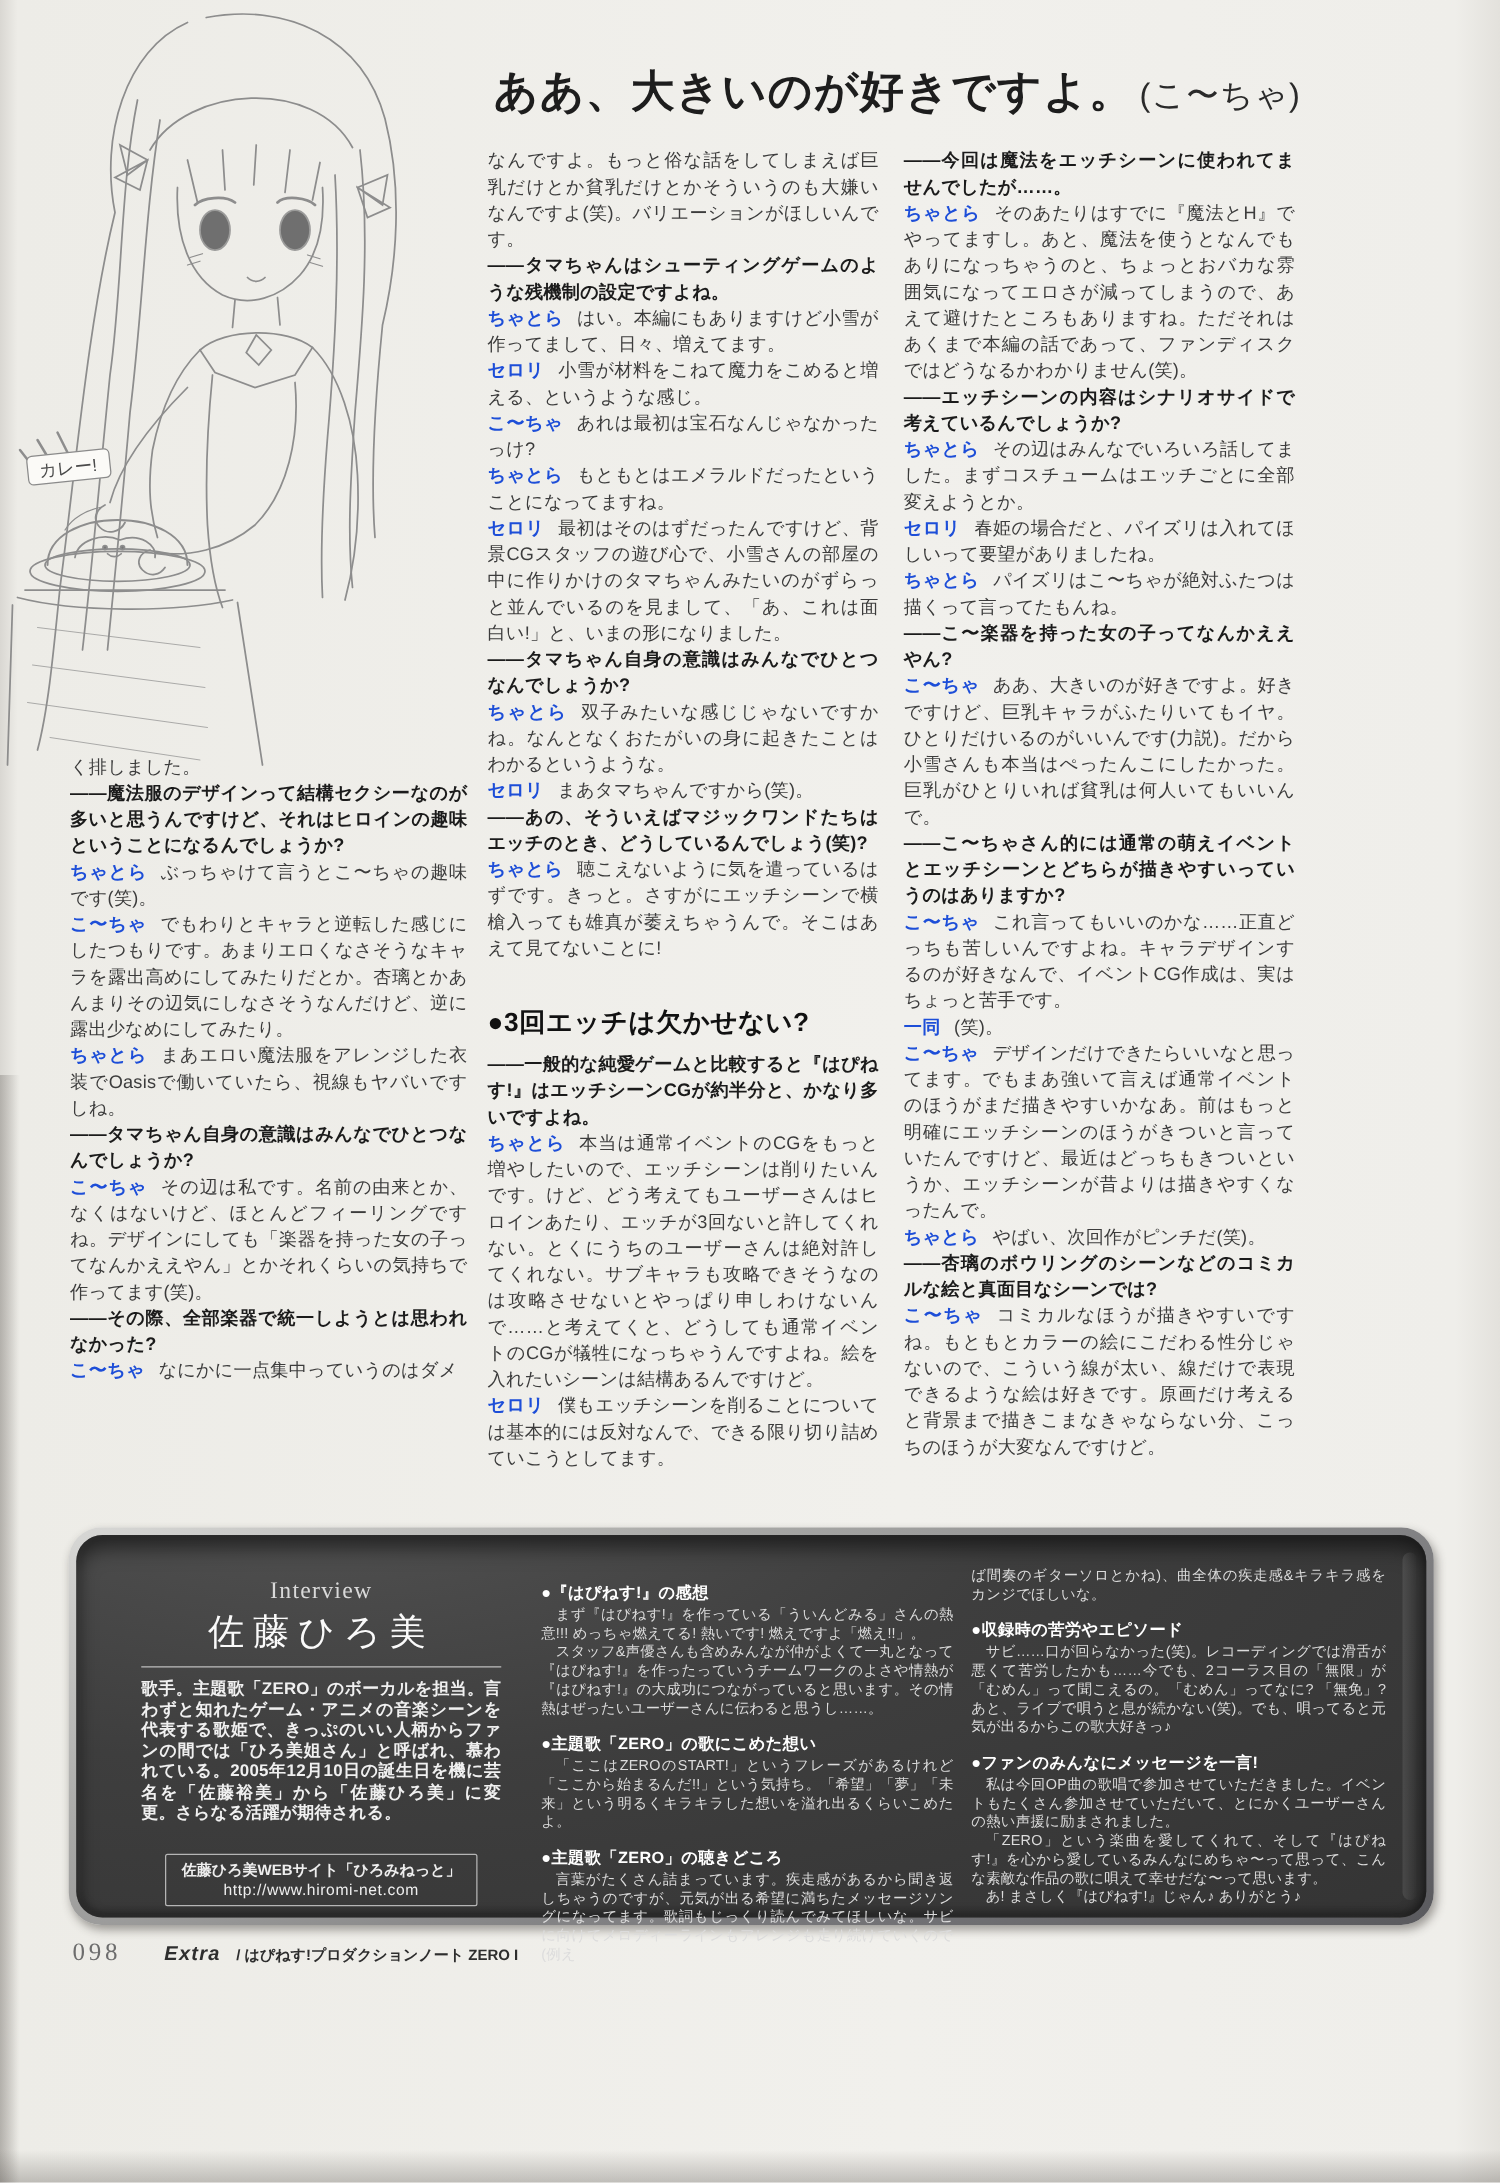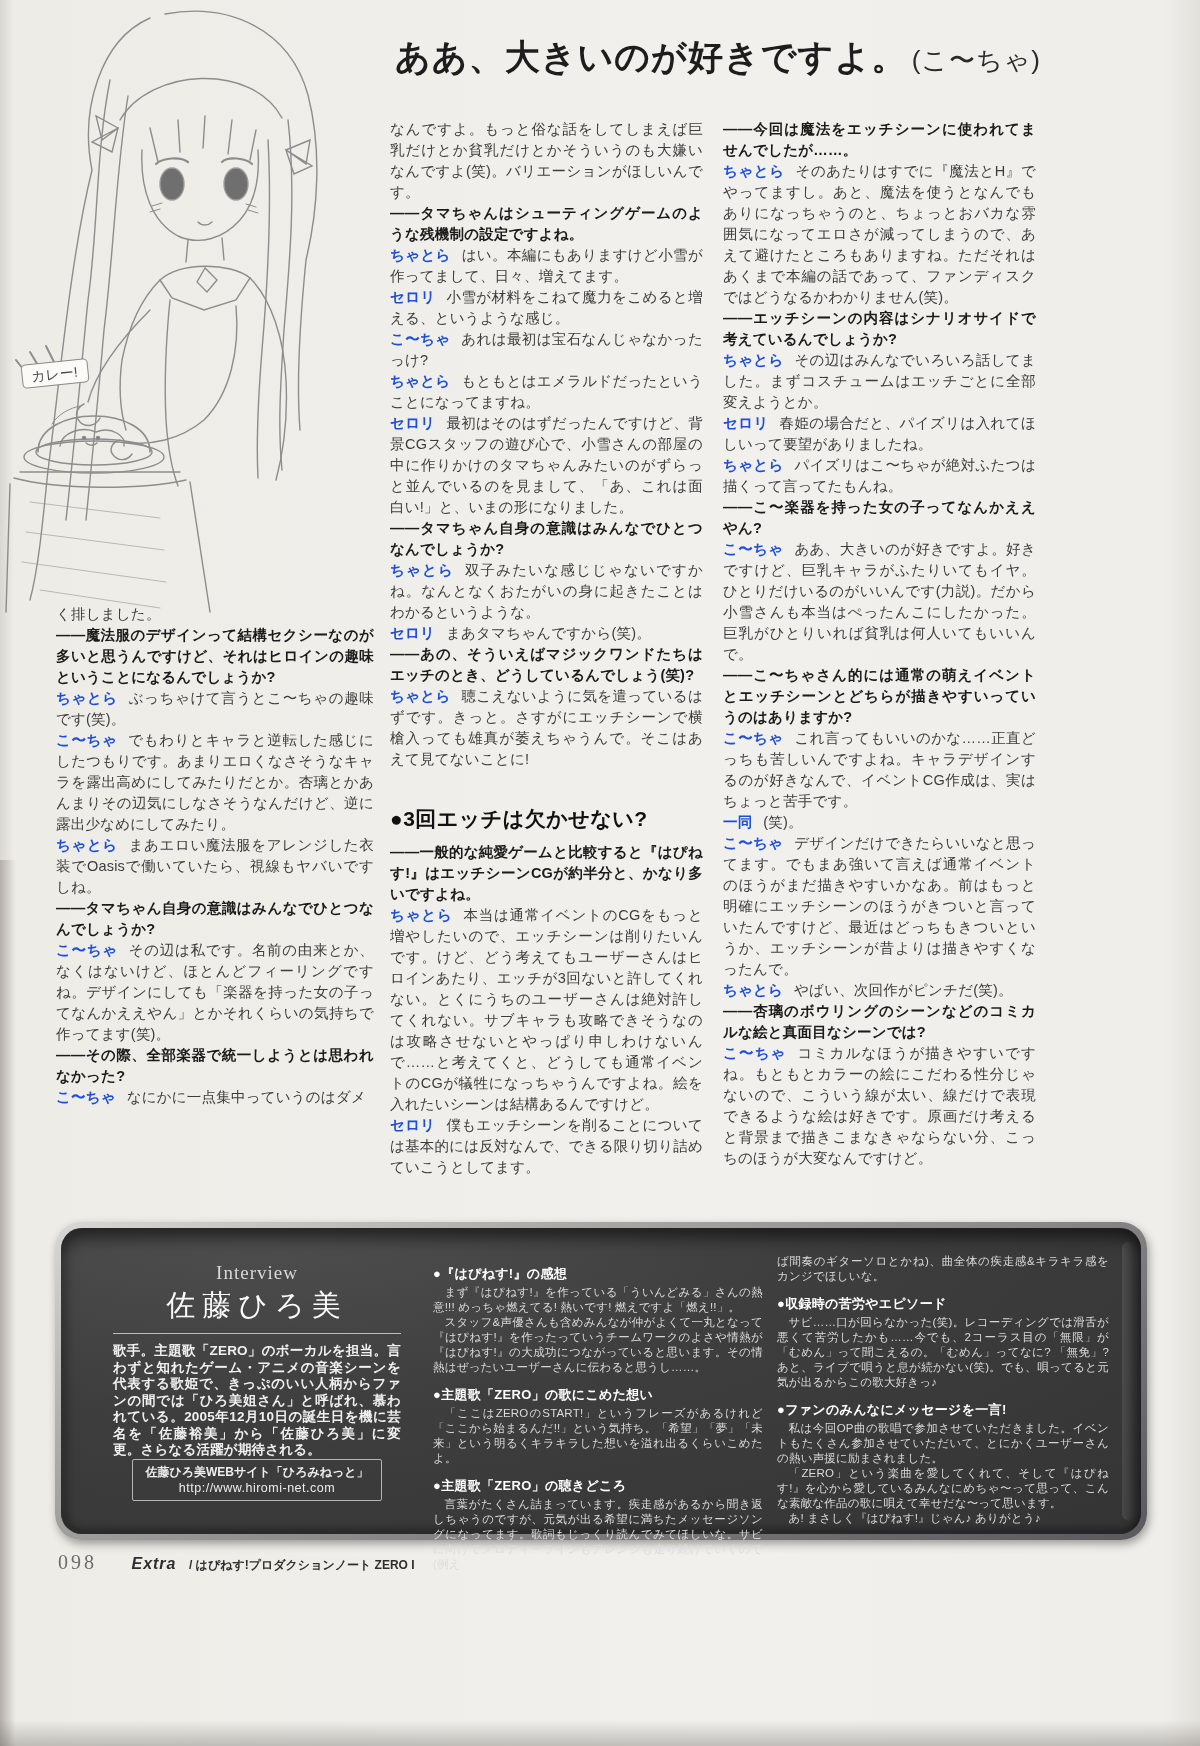--- a/index.html
+++ b/index.html
@@ -8,21 +8,21 @@
     background:linear-gradient(90deg,#d9d7d2 0,#edece7 14px,#f1f0ec 60%,#efeeea 97%,#e3e1dc 100%);
     font-family:"Liberation Sans","DejaVu Sans",sans-serif;
     color:#3a3a3a;
   }
   .scan-shadow-bottom{position:absolute;left:0;bottom:0;width:100%;height:26px;
     background:linear-gradient(180deg,rgba(0,0,0,0),rgba(80,75,70,.30));}
   .scan-shadow-left{position:absolute;left:0;top:860px;bottom:0;width:16px;
     background:linear-gradient(90deg,rgba(80,75,70,.28),rgba(0,0,0,0));}
 
   
-  .headline{position:absolute;left:395px;top:34px;width:760px;white-space:nowrap;}
+  .headline{position:absolute;left:395px;top:50px;width:760px;white-space:nowrap;}
   .headline .main{font-size:35px;font-weight:900;color:#1d1d1d;letter-spacing:1px;}
   .headline .suffix{font-size:26px;font-weight:500;color:#2a2a2a;letter-spacing:1px;}
 
   
   .col{position:absolute;text-align:justify;}
   .col-left {left:56px; top:604px;width:318px;}
   .col-mid  {left:390px;top:119px;width:313px;}
   .col-right{left:723px;top:119px;width:313px;}
   .para{margin:0;font-size:14.5px;line-height:21px;letter-spacing:.2px;color:#3c3c3c;}
   .para.t-q{font-weight:700;color:#1b1b1b;}
@@ -43,21 +43,21 @@
   .ibox-inner::after{content:"";position:absolute;right:7px;top:14px;bottom:14px;width:12px;border-radius:8px;
     background:linear-gradient(90deg,rgba(255,255,255,.10),rgba(255,255,255,0));}
   .bcol{position:absolute;text-align:justify;}
   .b-left {left:52px; top:34px;width:288px;text-align:center;}
   .b-mid  {left:372px;top:26px;width:330px;}
   .b-right{left:716px;top:26px;width:332px;}
   .iv-label{font-family:"Liberation Serif","DejaVu Serif",serif;font-size:19px;color:#d9d9d9;letter-spacing:1px;}
   .iv-name{font-family:"Liberation Serif","DejaVu Serif",serif;font-size:29px;color:#fafafa;letter-spacing:7px;margin-top:2px;}
   .iv-rule{border:none;border-top:1px solid #bdbdbd;margin:7px 0 9px;}
   .iv-bio{font-size:13.5px;font-weight:700;line-height:16.5px;color:#f0f0f0;text-align:justify;letter-spacing:.2px;}
-  .iv-webbox{display:inline-block;border:1px solid #b5b5b5;border-radius:2px;margin-top:0;padding:4px 12px;}
+  .iv-webbox{display:inline-block;border:1px solid #b5b5b5;border-radius:2px;margin-top:24px;padding:4px 12px;}
   .iv-web1{font-size:12px;font-weight:700;color:#eee;line-height:16px;}
   .iv-web2{font-size:12.5px;color:#eee;letter-spacing:.5px;line-height:16px;}
   .bcol .para{font-size:11.5px;line-height:15px;color:#dcdcdc;letter-spacing:.2px;text-indent:1em;}
   .bcol .para.t-head{font-size:13px;font-weight:800;color:#fff;margin:12px 0 3px;text-indent:0;letter-spacing:.3px;line-height:16px;}
   .bcol .para.t-cont{text-indent:0;}
 
   
   .footer{position:absolute;left:58px;top:1551px;white-space:nowrap;}
   .footer .pageno{font-family:"Liberation Serif","DejaVu Serif",serif;font-size:20px;color:#6d6d6d;letter-spacing:3px;margin-right:30px;}
   .footer .section{font-size:16px;font-weight:800;font-style:italic;color:#2e2e2e;letter-spacing:1px;margin-right:8px;}

